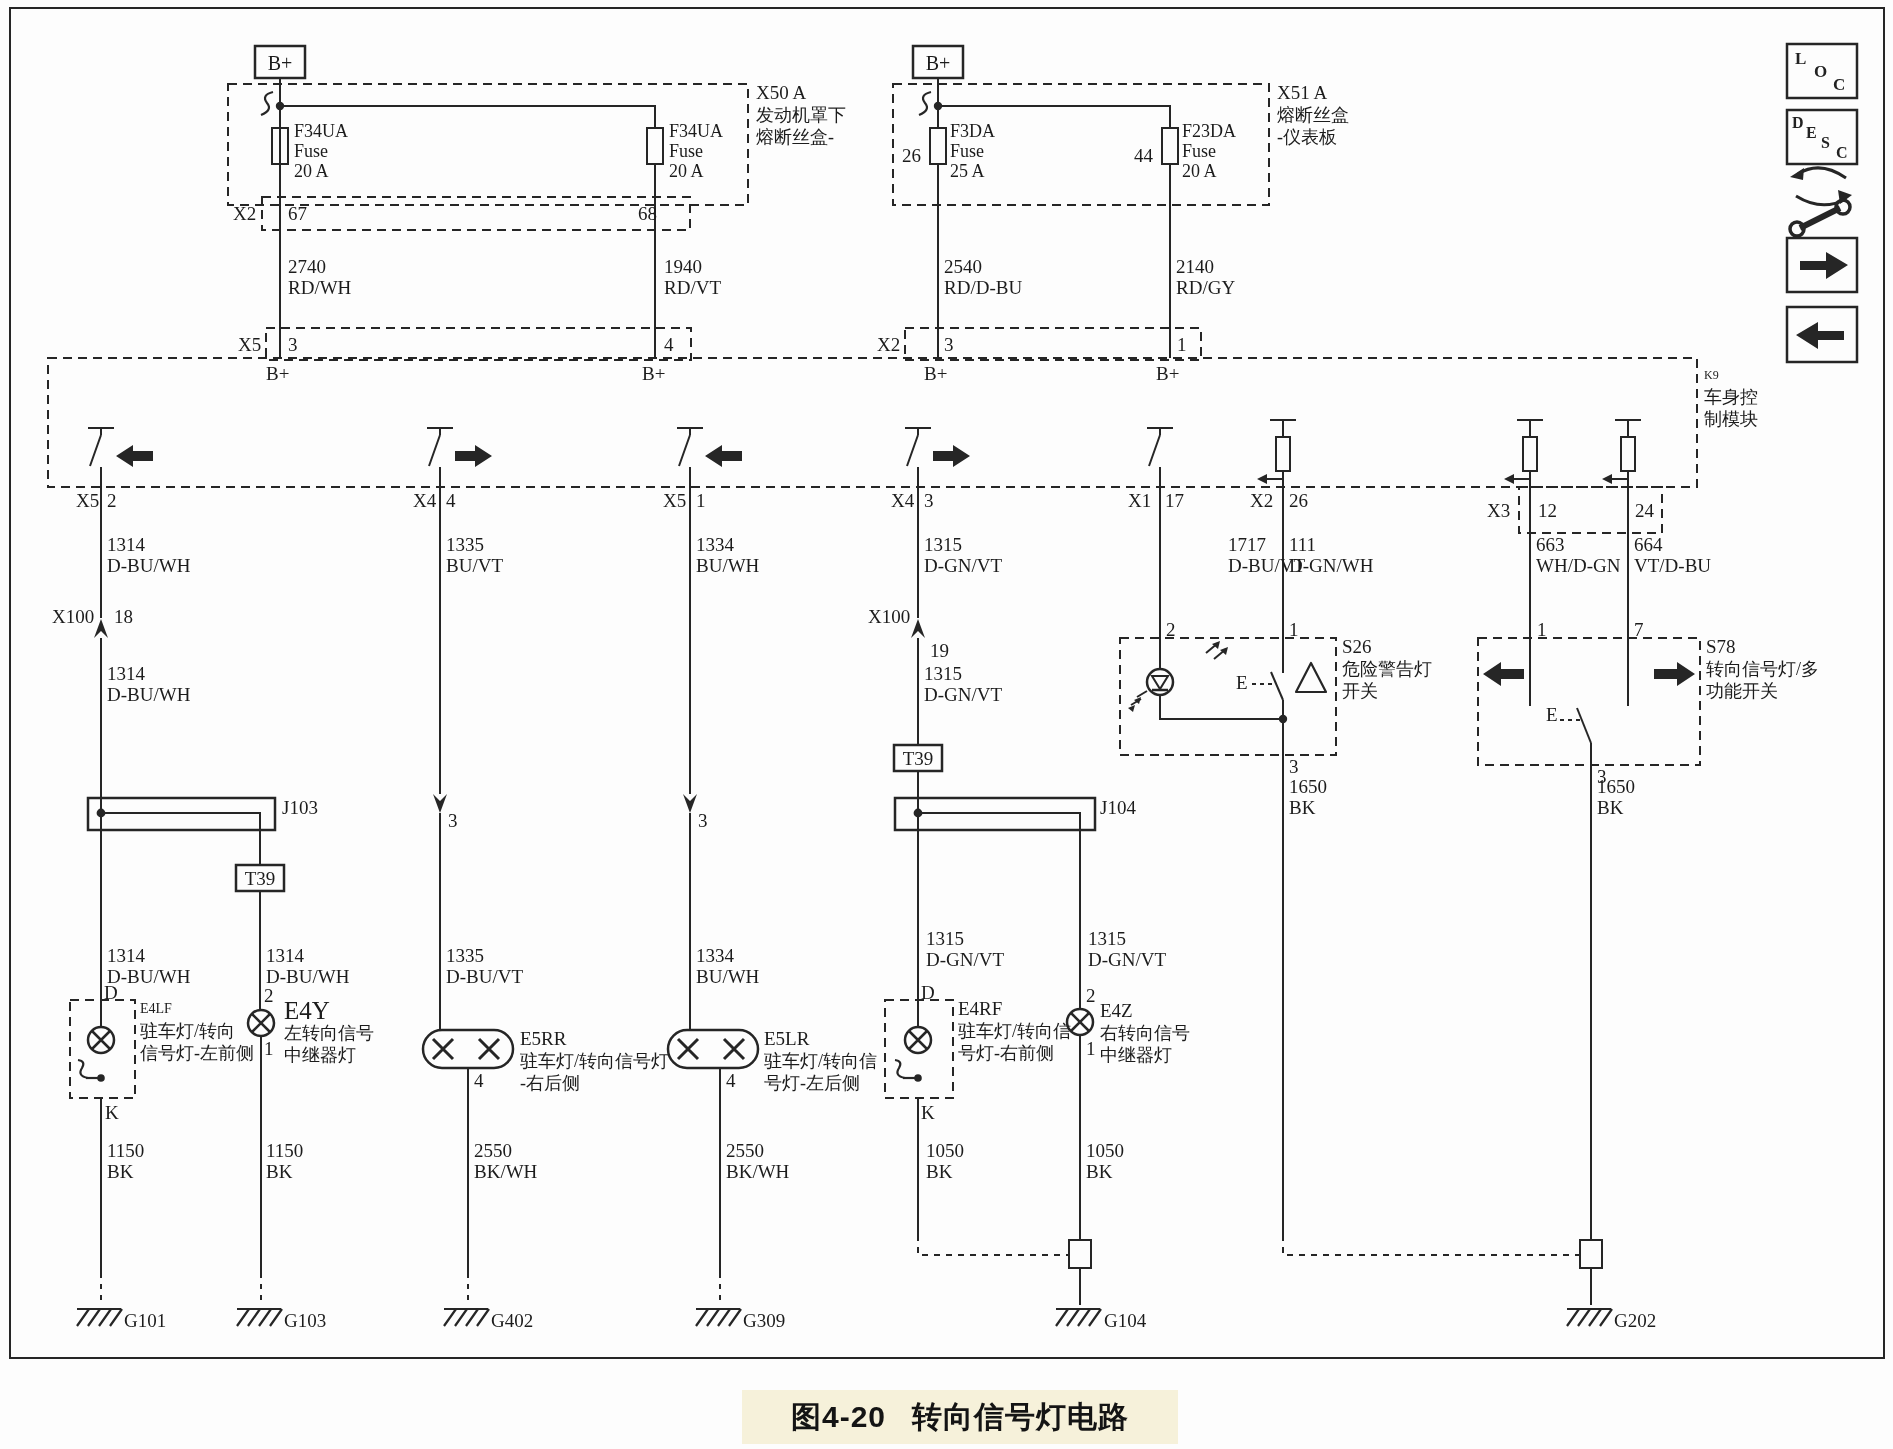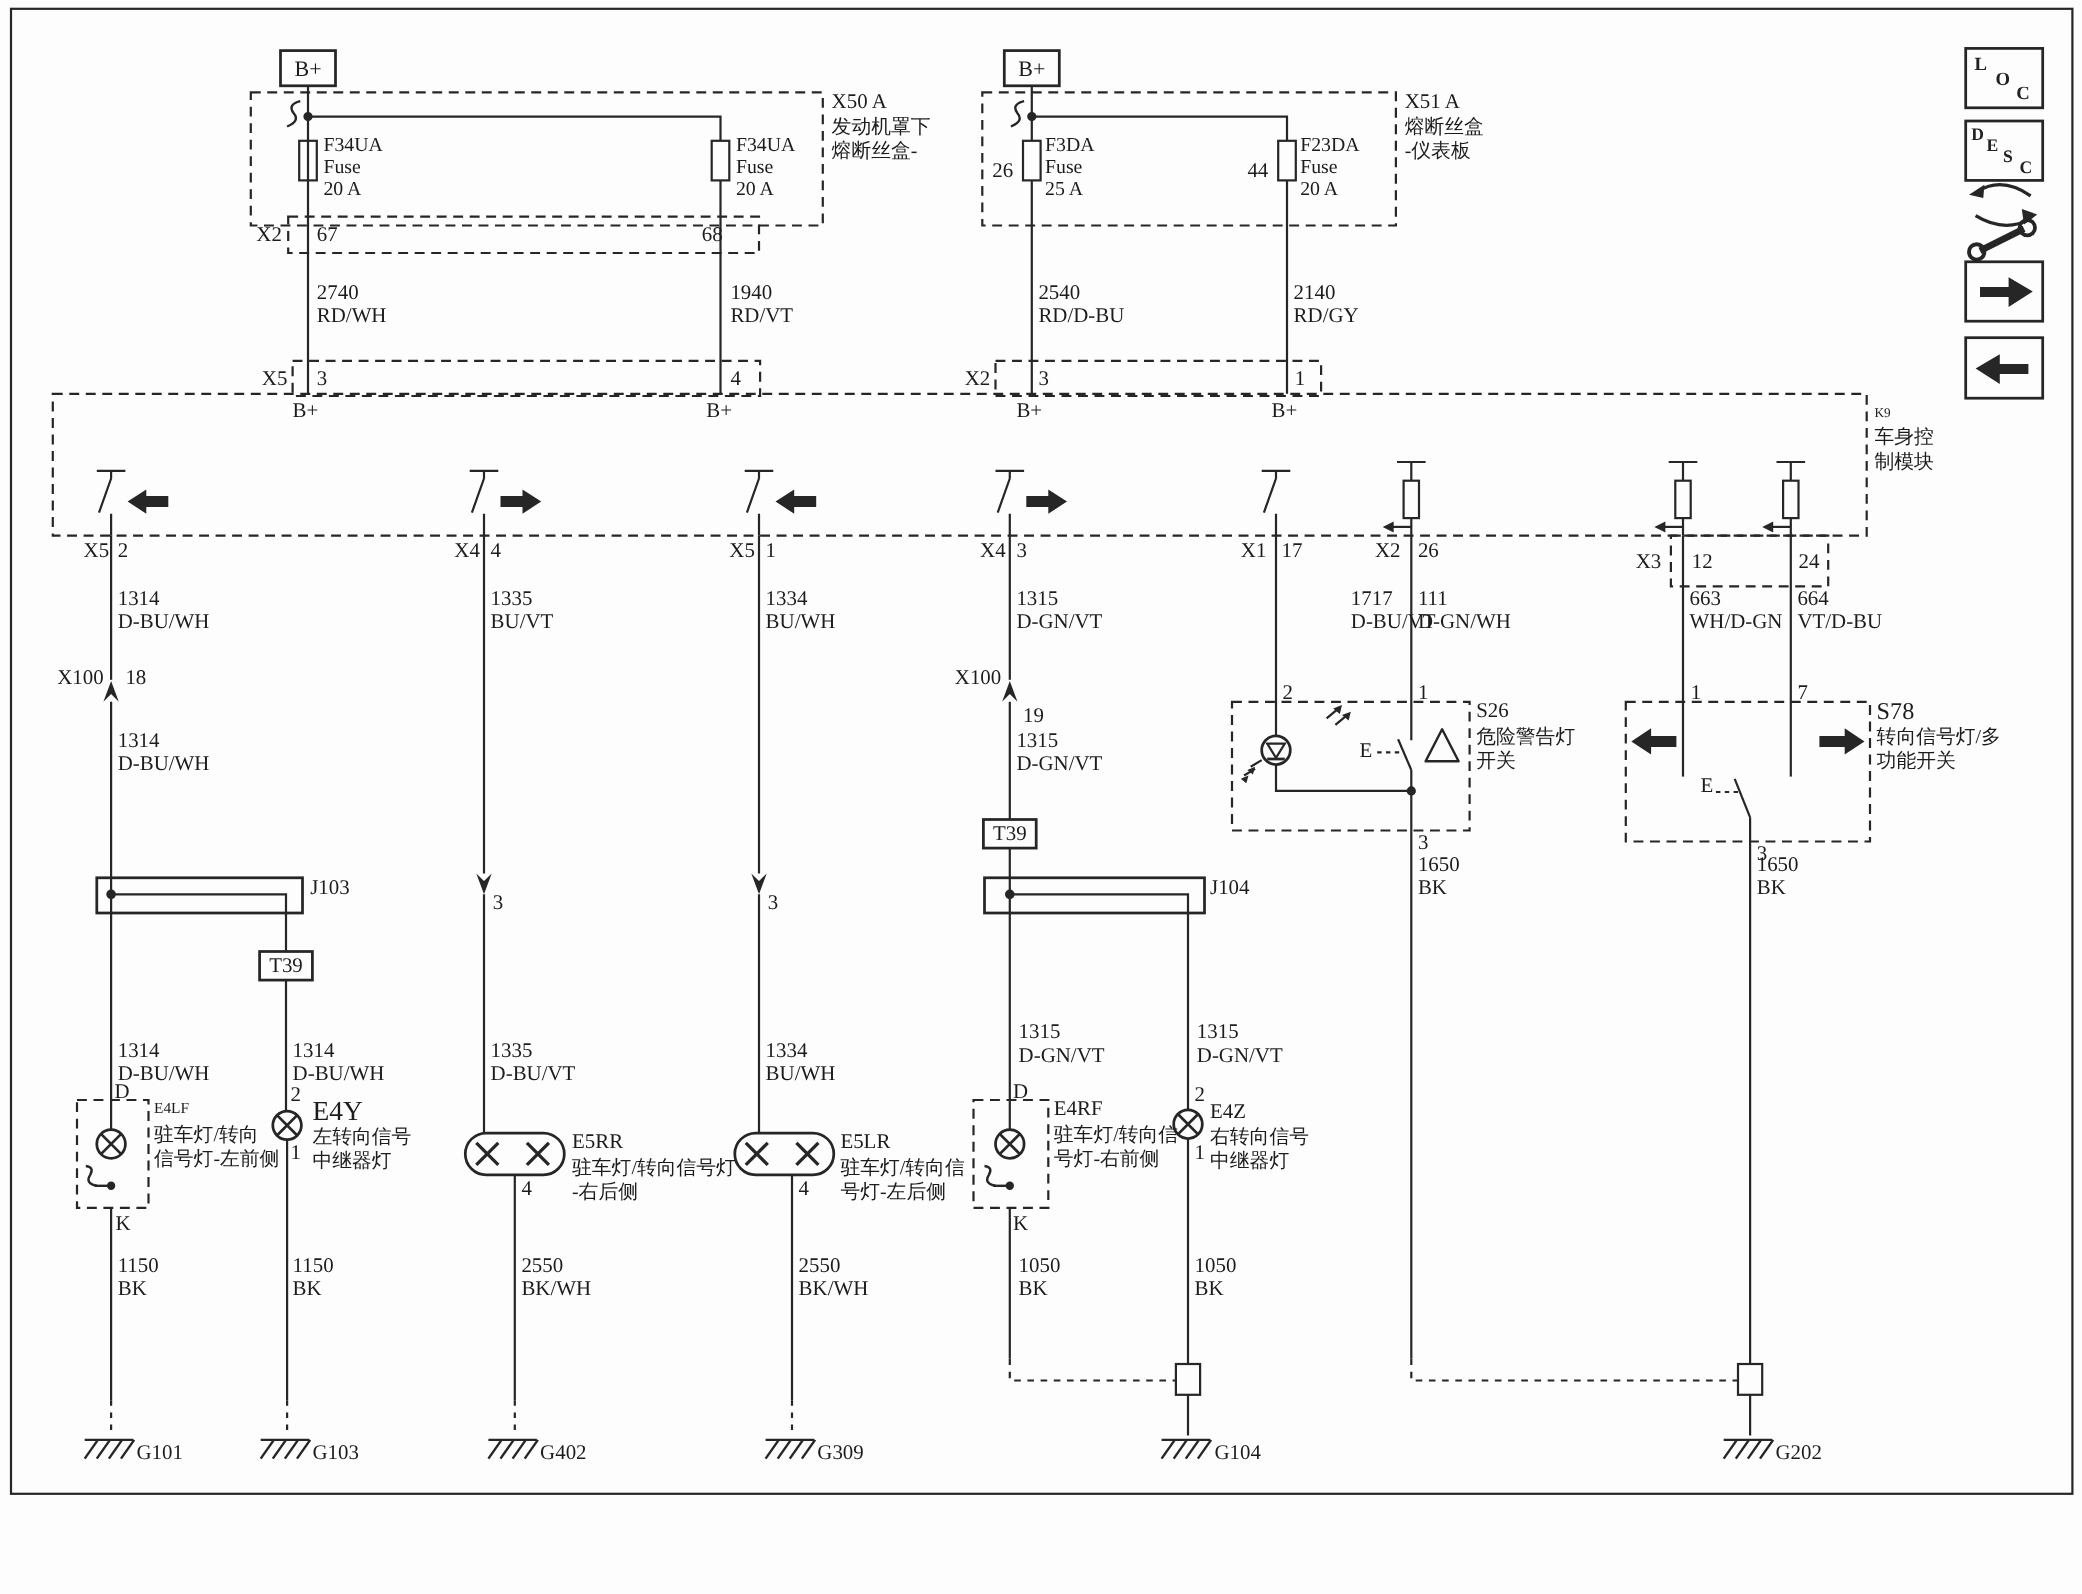--- a/index.html
+++ b/index.html
@@ -483,21 +483,21 @@
   <span style="font-size:19px">S26</span>
       <span>危险警告灯</span>
       <span>开关</span>
 </div>
 
 <div class="lbl pin" style="left:1537px;top:619px">1</div>
 <div class="lbl pin" style="left:1634px;top:619px">7</div>
 <div class="lbl pin" style="left:1546px;top:704px">E</div>
 <div class="lbl pin" style="left:1597px;top:766px">3</div>
 <div class="lbl cn" style="left:1706px;top:636px">
-  <span style="font-size:22px">S78</span>
+  <span style="font-size:19px">S78</span>
       <span>转向信号灯/多</span>
       <span>功能开关</span>
 </div>
 
 <div class="lbl" style="left:107px;top:1140px">
       <span>1150</span>
       <span>BK</span>
     </div>
 <div class="lbl" style="left:266px;top:1140px">
       <span>1150</span>
@@ -536,14 +536,18 @@
 <div class="lbl pin" style="left:1614px;top:1310px">G202</div>
 
 <span class="ic-letter" style="left:1795px;top:50px">L</span>
 <span class="ic-letter" style="left:1814px;top:63px">O</span>
 <span class="ic-letter" style="left:1833px;top:76px">C</span>
 <span class="ic-letter" style="left:1792px;top:114px;font-size:16px">D</span>
 <span class="ic-letter" style="left:1806px;top:124px;font-size:16px">E</span>
 <span class="ic-letter" style="left:1821px;top:134px;font-size:16px">S</span>
 <span class="ic-letter" style="left:1836px;top:144px;font-size:16px">C</span>
 
+<div class="title-bar">
+  <span>图4-20</span>
+  <span>转向信号灯电路</span>
+</div>
 
 </div>
 
 </body></html>

